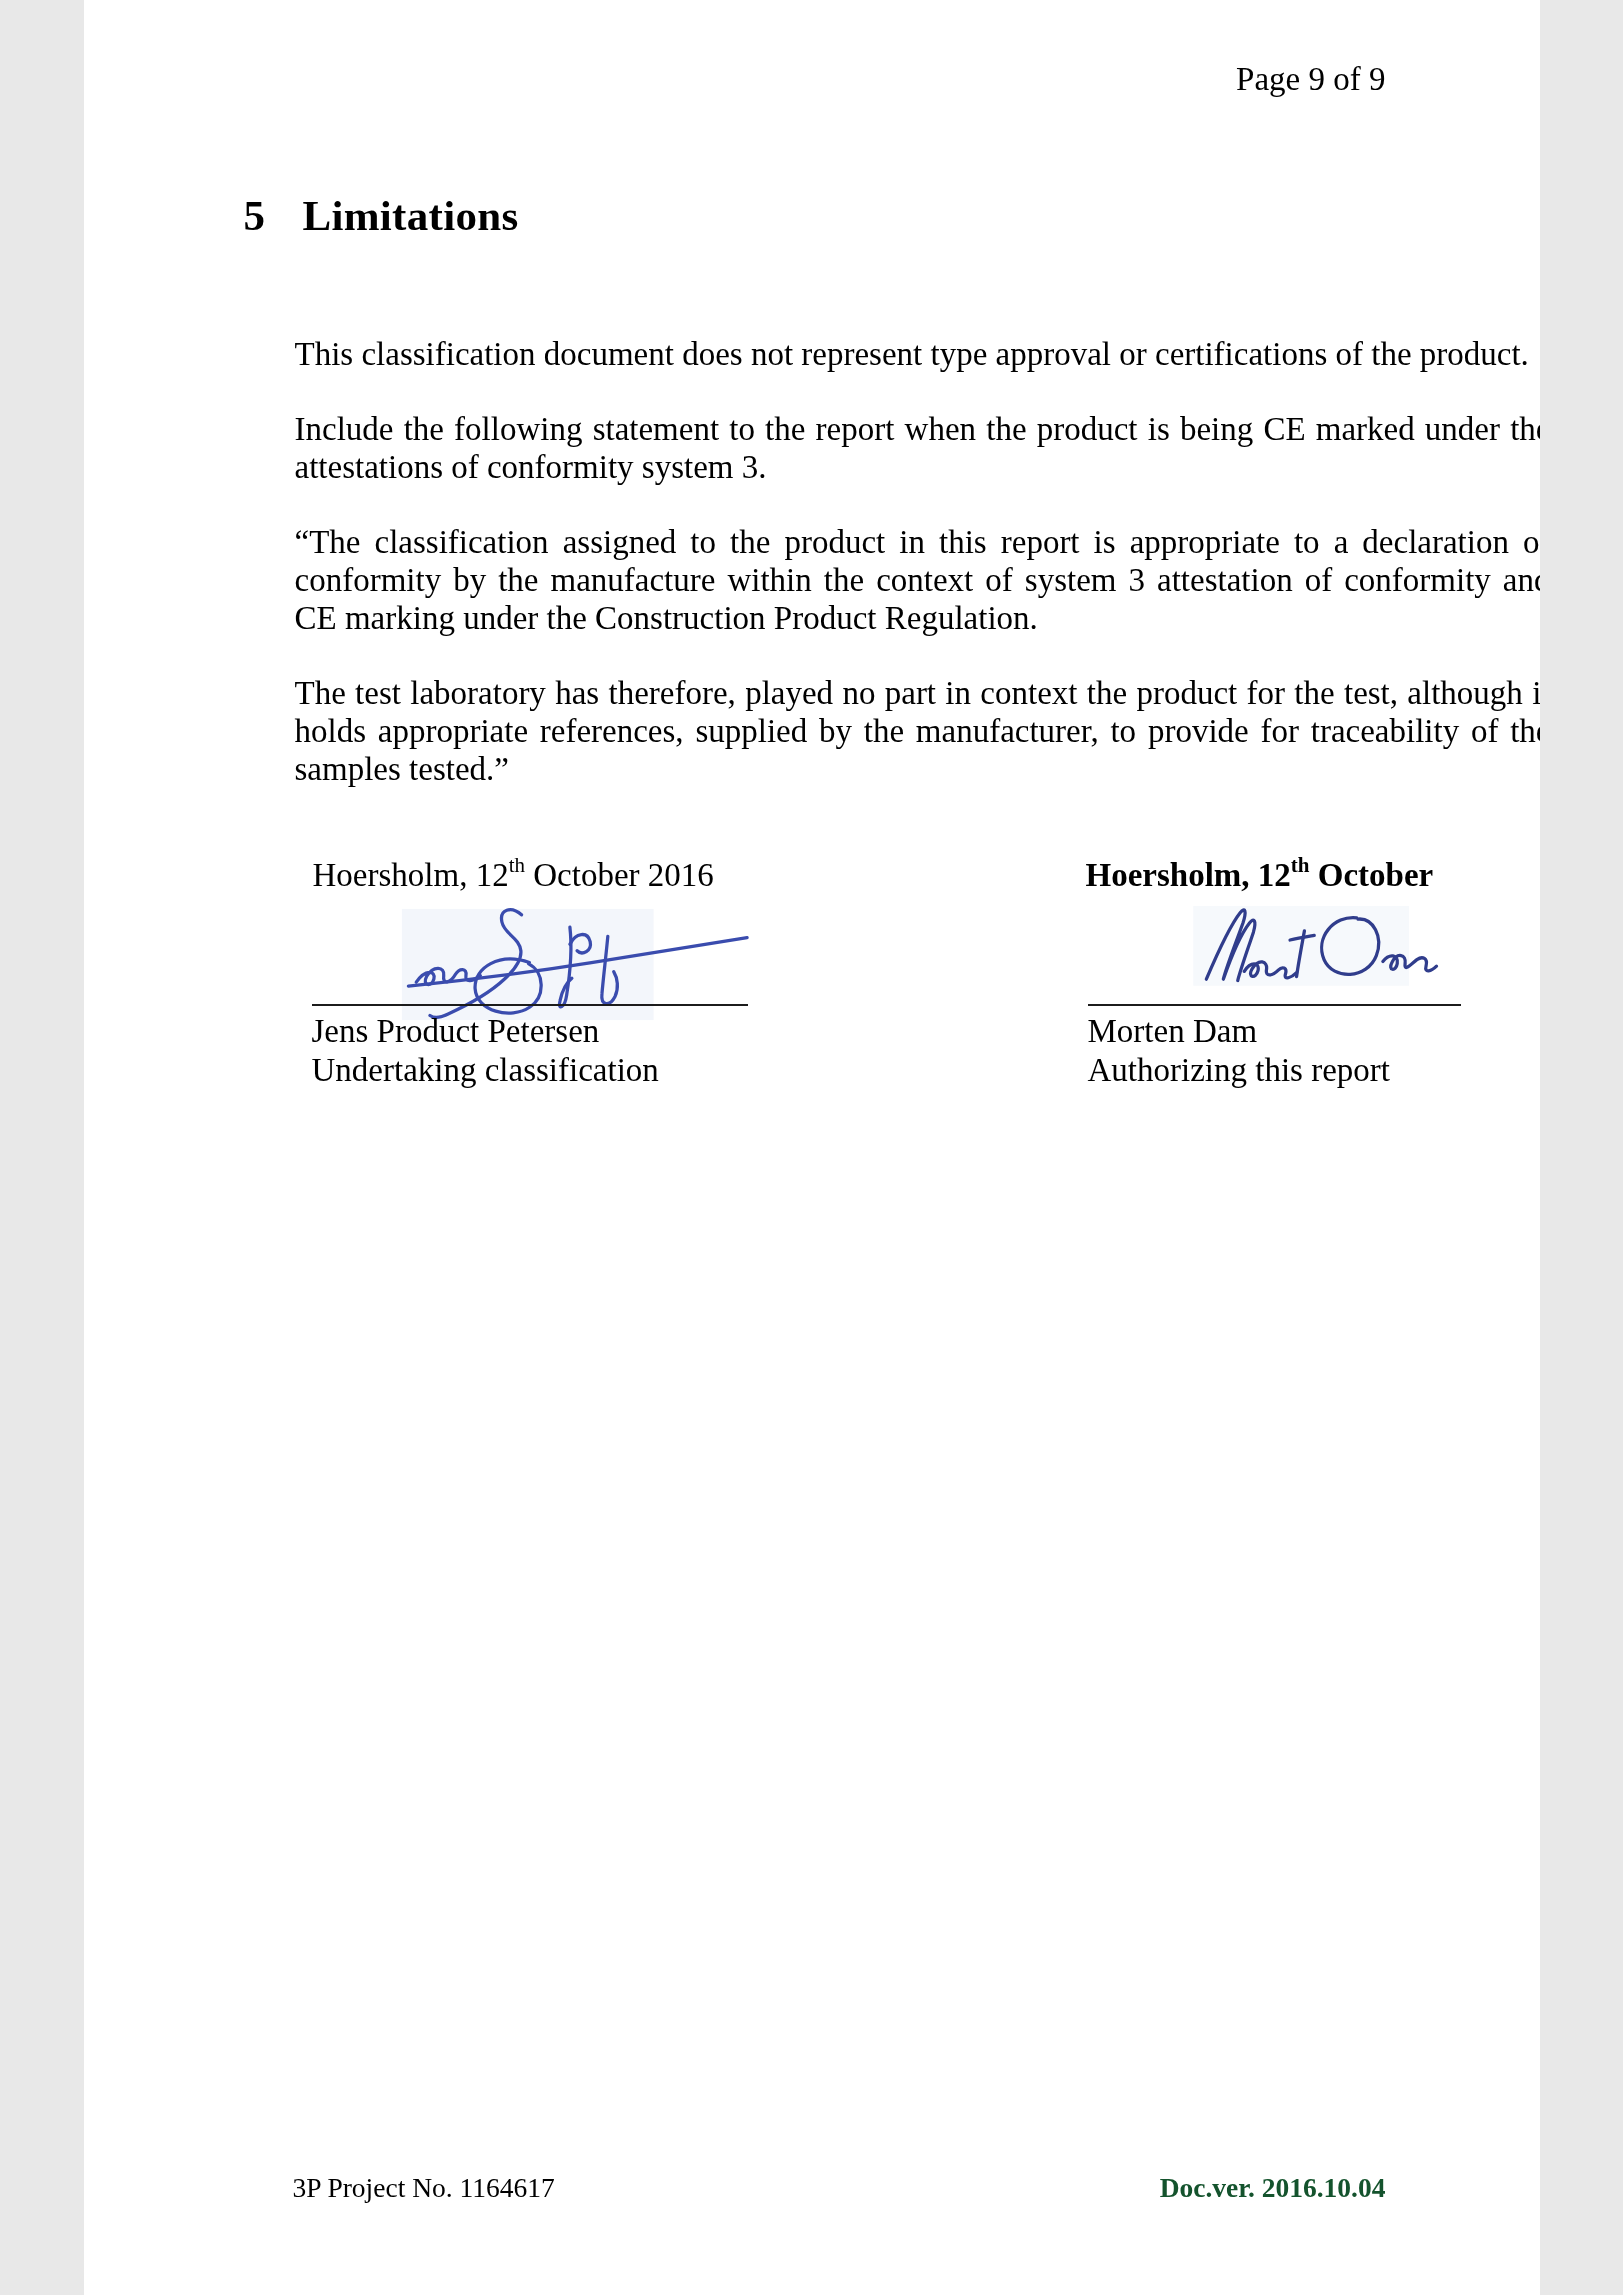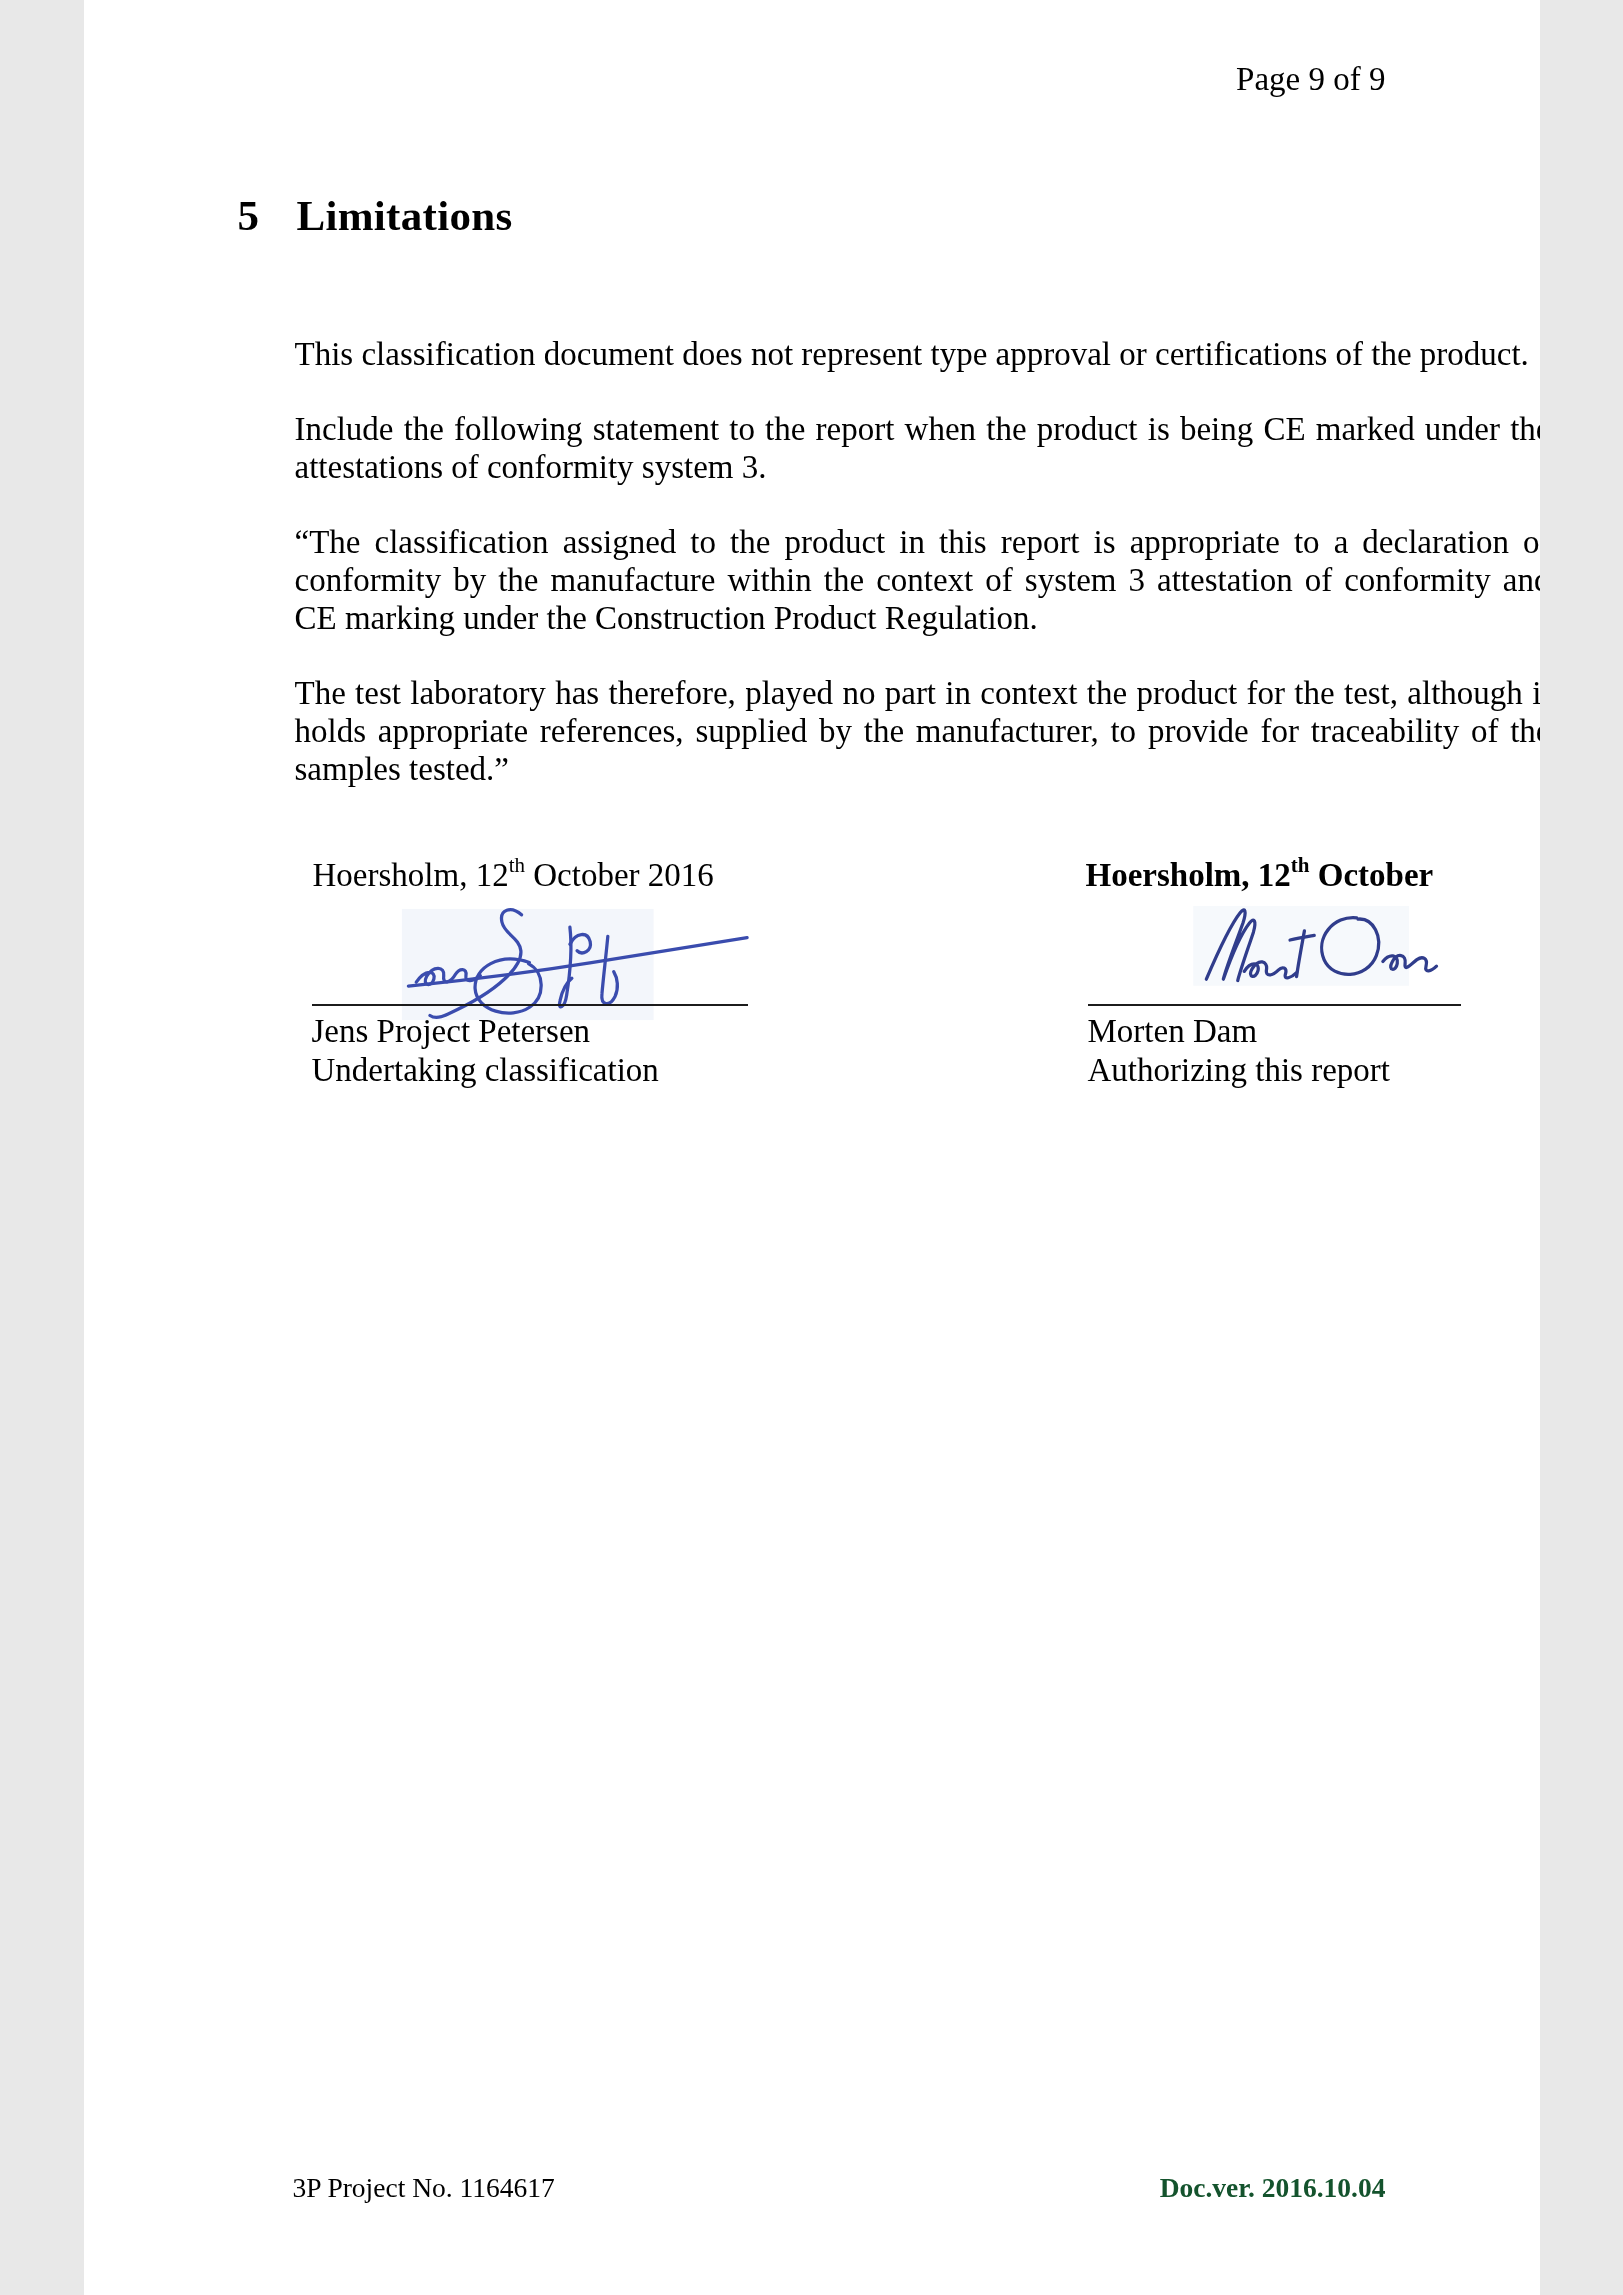--- a/index.html
+++ b/index.html
@@ -20,21 +20,21 @@
   .page-label {
     position: absolute;
     top: 60px;
     right: 154px;
     font-size: 33px;
     line-height: 38px;
   }
   .heading {
     position: absolute;
     top: 192px;
-    left: 154px;
+    left: 160px;
     margin: 0;
     font-size: 43px;
     font-weight: bold;
     line-height: 48px;
     letter-spacing: 0.3px;
   }
   .heading .h-num {
     display: inline-block;
     width: 59px;
   }
@@ -141,21 +141,21 @@
       <path d="M188,52 C200,49 213,47 225,45"></path>
       <path d="M290,18 C255,14 226,48 240,82 C254,114 306,112 320,76 C331,47 315,18 292,20"></path>
       <path d="M330,85 C340,72 354,74 352,88 C350,101 337,99 344,86 C352,70 366,74 364,88 C362,102 374,88 382,82 C391,76 399,80 396,92 C393,103 404,100 412,92"></path>
     </g>
   </svg>
 
   <div class="sig-rule rule-left"></div>
   <div class="sig-rule rule-right"></div>
 
   <div class="sig-block sig-block-left">
-    <div>Jens Project Petersen</div>
+    <div>Jens Product Petersen</div>
     <div>Undertaking classification</div>
   </div>
 
   <div class="sig-block sig-block-right">
     <div>Morten Dam</div>
     <div>Authorizing this report</div>
   </div>
 
   <div class="footer-item footer-left">3P Project No. 1164617</div>
   <div class="footer-item footer-right" style="color: #14532d; font-weight: bold;">Doc.ver. 2016.10.04</div>

